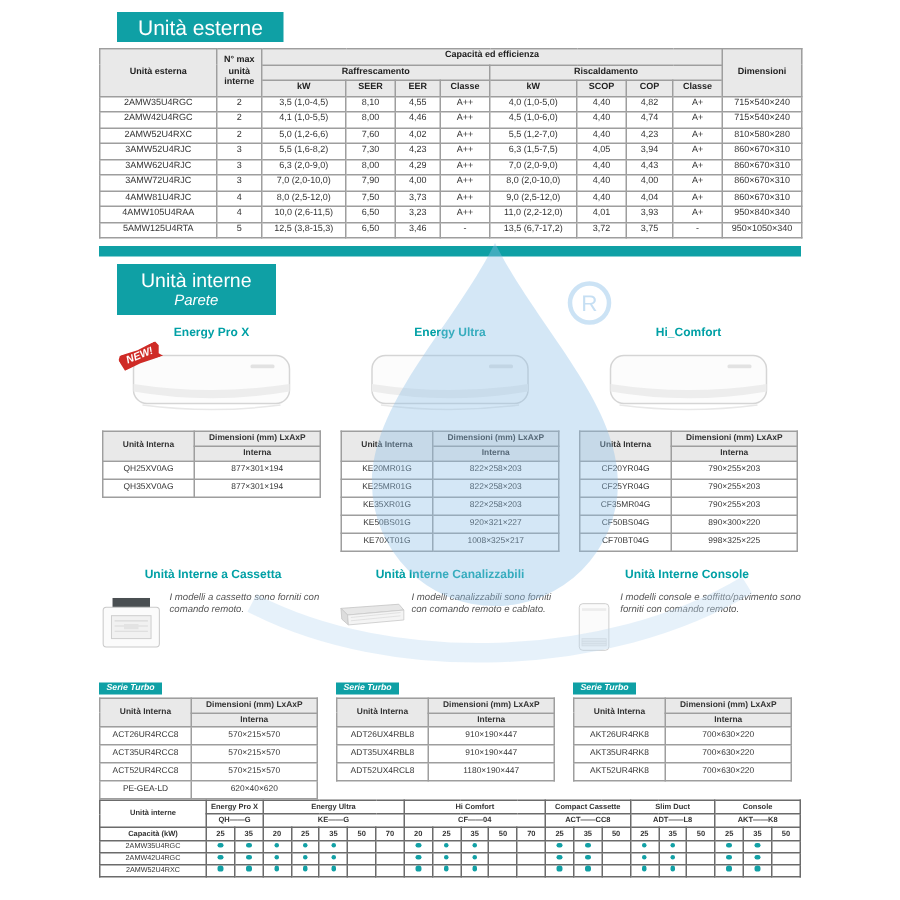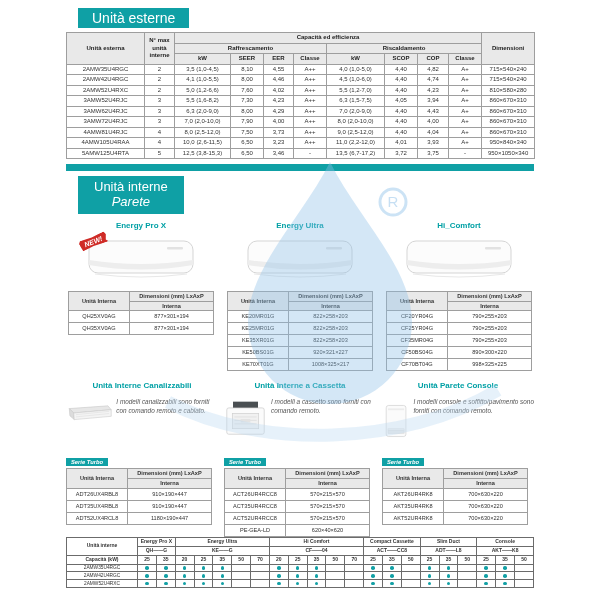--- a/index.html
+++ b/index.html
@@ -8,21 +8,21 @@
   .content{position:relative;width:468px;margin-left:66px;padding-top:8px;}
 
   
   .watermark{position:absolute;left:150px;top:150px;z-index:6;pointer-events:none;}
 
   .banner-row{display:flex;align-items:flex-start;}
   .edge{width:5px;background:#0fa0a5;margin-right:7px;}
   .banner{background:#0fa0a5;color:#fff;padding:2px 14px;display:inline-block;}
   .b1{font-size:14px;}
   .b2{font-size:13px;text-align:center;line-height:1.15;padding:4px 16px;}
-  .b2 .sub{font-style:italic;font-size:13px;}
+  .b2 .sub{font-style:italic;font-size:10px;}
 
   table{border-collapse:collapse;background:transparent;}
   th,td{font-weight:normal;}
 
   
   .ext{table-layout:fixed;width:468px;margin-top:4px;}
   .ext th,.ext td{border:1px solid #9e9e9e;font-size:6px;padding:1px 1px;text-align:center;line-height:1.25;}
   .ext th{background:#e9e9e9;font-weight:bold;color:#222;}
   .ext td{color:#333;background:transparent;}
 
@@ -362,57 +362,20 @@
        <td>CF70BT04G</td>
        <td>998×325×225</td>
               </tr>
             </tbody>
           </table>
     </div>
       </div>
 
     <div class="mid-row" id="mid-row">
     <div class="mid-col">
-      <div class="sec-title">Unità Interne Canalizzabili</div>
-      <div class="mid-top">
-        <svg width="84" height="42" viewBox="0 0 84 42">
-    <polygon points="6,13 76,8 82,15 14,21" fill="#e7e7e7" stroke="#c5c5c5"></polygon>
-    <polygon points="6,13 14,21 15,33 7,26" fill="#dcdcdc" stroke="#c5c5c5"></polygon>
-    <polygon points="14,21 82,15 82,27 15,33" fill="#f4f4f4" stroke="#c9c9c9"></polygon>
-    <line x1="18" y1="24" x2="78" y2="18" stroke="#dddddd"></line>
-    <line x1="18" y1="28" x2="78" y2="22" stroke="#dddddd"></line>
-            </svg>
-        <p class="desc">I modelli canalizzabili sono forniti con comando remoto e cablato.</p>
-      </div>
-      <div class="serie">Serie Turbo</div>
-      <table class="mini">
-    <tbody>
-              <tr>
-                <th rowspan="2" class="w1">Unità Interna</th>
-        <th>Dimensioni (mm) LxAxP</th>
-              </tr>
-    <tr>
-                <th>Interna</th>
-              </tr>
-              <tr>
-       <td>ADT26UX4RBL8</td>
-       <td>910×190×447</td>
-              </tr>
-              <tr>
-       <td>ADT35UX4RBL8</td>
-       <td>910×190×447</td>
-              </tr>
-              <tr>
-       <td>ADT52UX4RCL8</td>
-       <td>1180×190×447</td>
-              </tr>
-            </tbody>
-          </table>
-    </div>
-    <div class="mid-col">
       <div class="sec-title">Unità Interne a Cassetta</div>
       <div class="mid-top">
         <svg width="62" height="54" viewBox="0 0 62 54">
     <rect x="13" y="2" width="36" height="13" fill="#4a4f52"></rect>
     <rect x="4" y="11" width="54" height="38" rx="3" fill="#fbfbfb" stroke="#c9c9c9"></rect>
     <rect x="12" y="19" width="38" height="22" fill="#f1f1f1" stroke="#cfcfcf"></rect>
     <line x1="15" y1="24" x2="47" y2="24" stroke="#d9d9d9"></line>
     <line x1="15" y1="29" x2="47" y2="29" stroke="#d9d9d9"></line>
     <line x1="15" y1="34" x2="47" y2="34" stroke="#d9d9d9"></line>
     <rect x="24" y="27" width="14" height="5" fill="#e3e3e3"></rect>
@@ -442,21 +405,58 @@
        <td>570×215×570</td>
               </tr>
               <tr>
        <td>PE-GEA-LD</td>
        <td>620×40×620</td>
               </tr>
             </tbody>
           </table>
     </div>
     <div class="mid-col">
-      <div class="sec-title">Unità Parete Console</div>
+      <div class="sec-title">Unità Interne Canalizzabili</div>
+      <div class="mid-top">
+        <svg width="84" height="42" viewBox="0 0 84 42">
+    <polygon points="6,13 76,8 82,15 14,21" fill="#e7e7e7" stroke="#c5c5c5"></polygon>
+    <polygon points="6,13 14,21 15,33 7,26" fill="#dcdcdc" stroke="#c5c5c5"></polygon>
+    <polygon points="14,21 82,15 82,27 15,33" fill="#f4f4f4" stroke="#c9c9c9"></polygon>
+    <line x1="18" y1="24" x2="78" y2="18" stroke="#dddddd"></line>
+    <line x1="18" y1="28" x2="78" y2="22" stroke="#dddddd"></line>
+            </svg>
+        <p class="desc">I modelli canalizzabili sono forniti con comando remoto e cablato.</p>
+      </div>
+      <div class="serie">Serie Turbo</div>
+      <table class="mini">
+    <tbody>
+              <tr>
+                <th rowspan="2" class="w1">Unità Interna</th>
+        <th>Dimensioni (mm) LxAxP</th>
+              </tr>
+    <tr>
+                <th>Interna</th>
+              </tr>
+              <tr>
+       <td>ADT26UX4RBL8</td>
+       <td>910×190×447</td>
+              </tr>
+              <tr>
+       <td>ADT35UX4RBL8</td>
+       <td>910×190×447</td>
+              </tr>
+              <tr>
+       <td>ADT52UX4RCL8</td>
+       <td>1180×190×447</td>
+              </tr>
+            </tbody>
+          </table>
+    </div>
+    <div class="mid-col">
+      <div class="sec-title">Unità Interne Console</div>
       <div class="mid-top">
         <svg width="46" height="58" viewBox="0 0 46 58">
     <rect x="7" y="3" width="33" height="52" rx="4" fill="#fbfbfb" stroke="#c9c9c9"></rect>
     <rect x="10" y="8" width="27" height="3" fill="#ececec"></rect>
     <rect x="10" y="42" width="27" height="8" fill="#eeeeee" stroke="#ddd"></rect>
     <line x1="10" y1="45" x2="37" y2="45" stroke="#dcdcdc"></line>
     <line x1="10" y1="47.5" x2="37" y2="47.5" stroke="#dcdcdc"></line>
             </svg>
         <p class="desc">I modelli console e soffitto/pavimento sono forniti con comando remoto.</p>
       </div>

